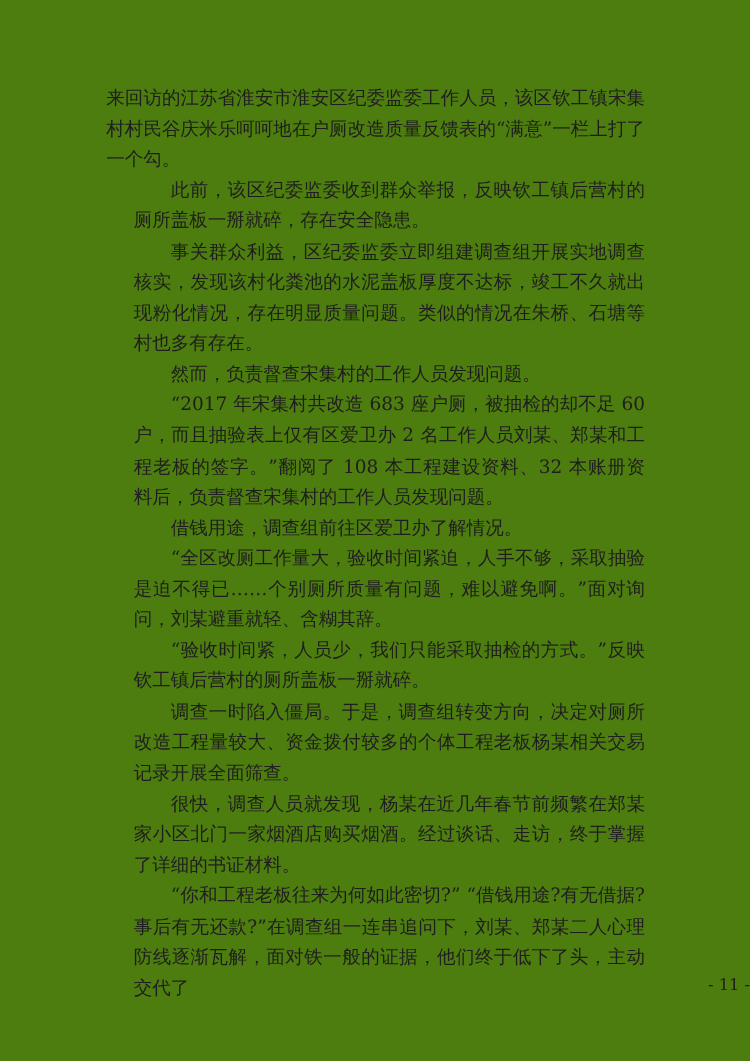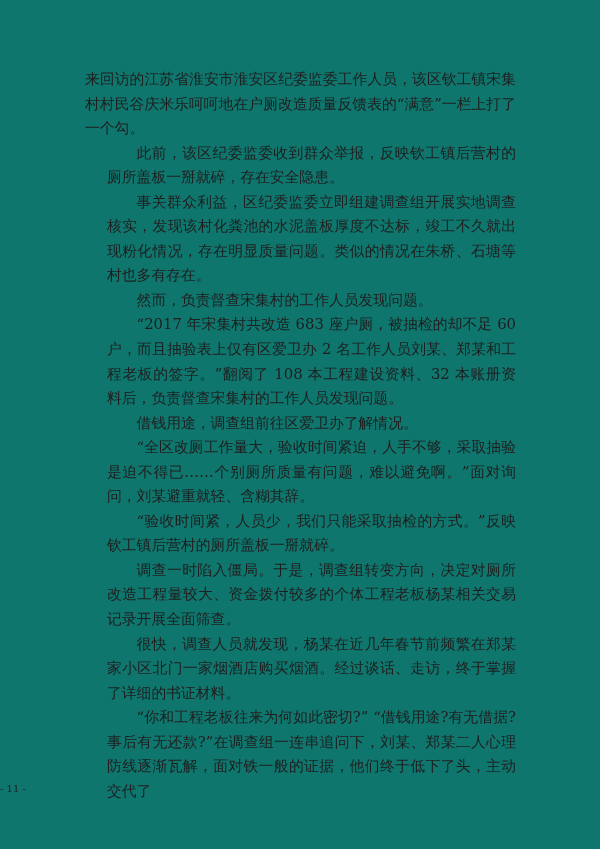--- a/index.html
+++ b/index.html
@@ -10,21 +10,21 @@
   body {
     width: 600px;
     height: 849px;
     font-family: "DejaVu Serif", "Liberation Serif", serif;
     color: #1e1e1e;
   }
   .page {
     position: relative;
     width: 600px;
     height: 849px;
-    background: #0f766e;
+    background: #4d7c0f;
     overflow: hidden;
     text-decoration: underline;
   }
   .text-body {
     position: absolute;
     left: 85px;
     top: 67px;
     width: 431px;
     font-size: 14.8px;
     line-height: 24.55px;
@@ -40,22 +40,22 @@
     text-indent: 2em;
     margin-left: 22px;
   }
   .page-footer {
     position: absolute;
     left: 0;
     top: 779px;
     width: 600px;
     height: 20px;
     line-height: 20px;
-    text-align: left;
-    font-size: 10px;
+    text-align: right;
+    font-size: 13px;
     color: #1e1e1e;
   }
 </style>
 </head>
 <body>
 
 <div class="page">
   <div class="text-body">
       <p>来回访的江苏省淮安市淮安区纪委监委工作人员，该区钦工镇宋集村村民谷庆米乐呵呵地在户厕改造质量反馈表的“满意”一栏上打了一个勾。</p>
       <p class="indent">此前，该区纪委监委收到群众举报，反映钦工镇后营村的厕所盖板一掰就碎，存在安全隐患。</p>

